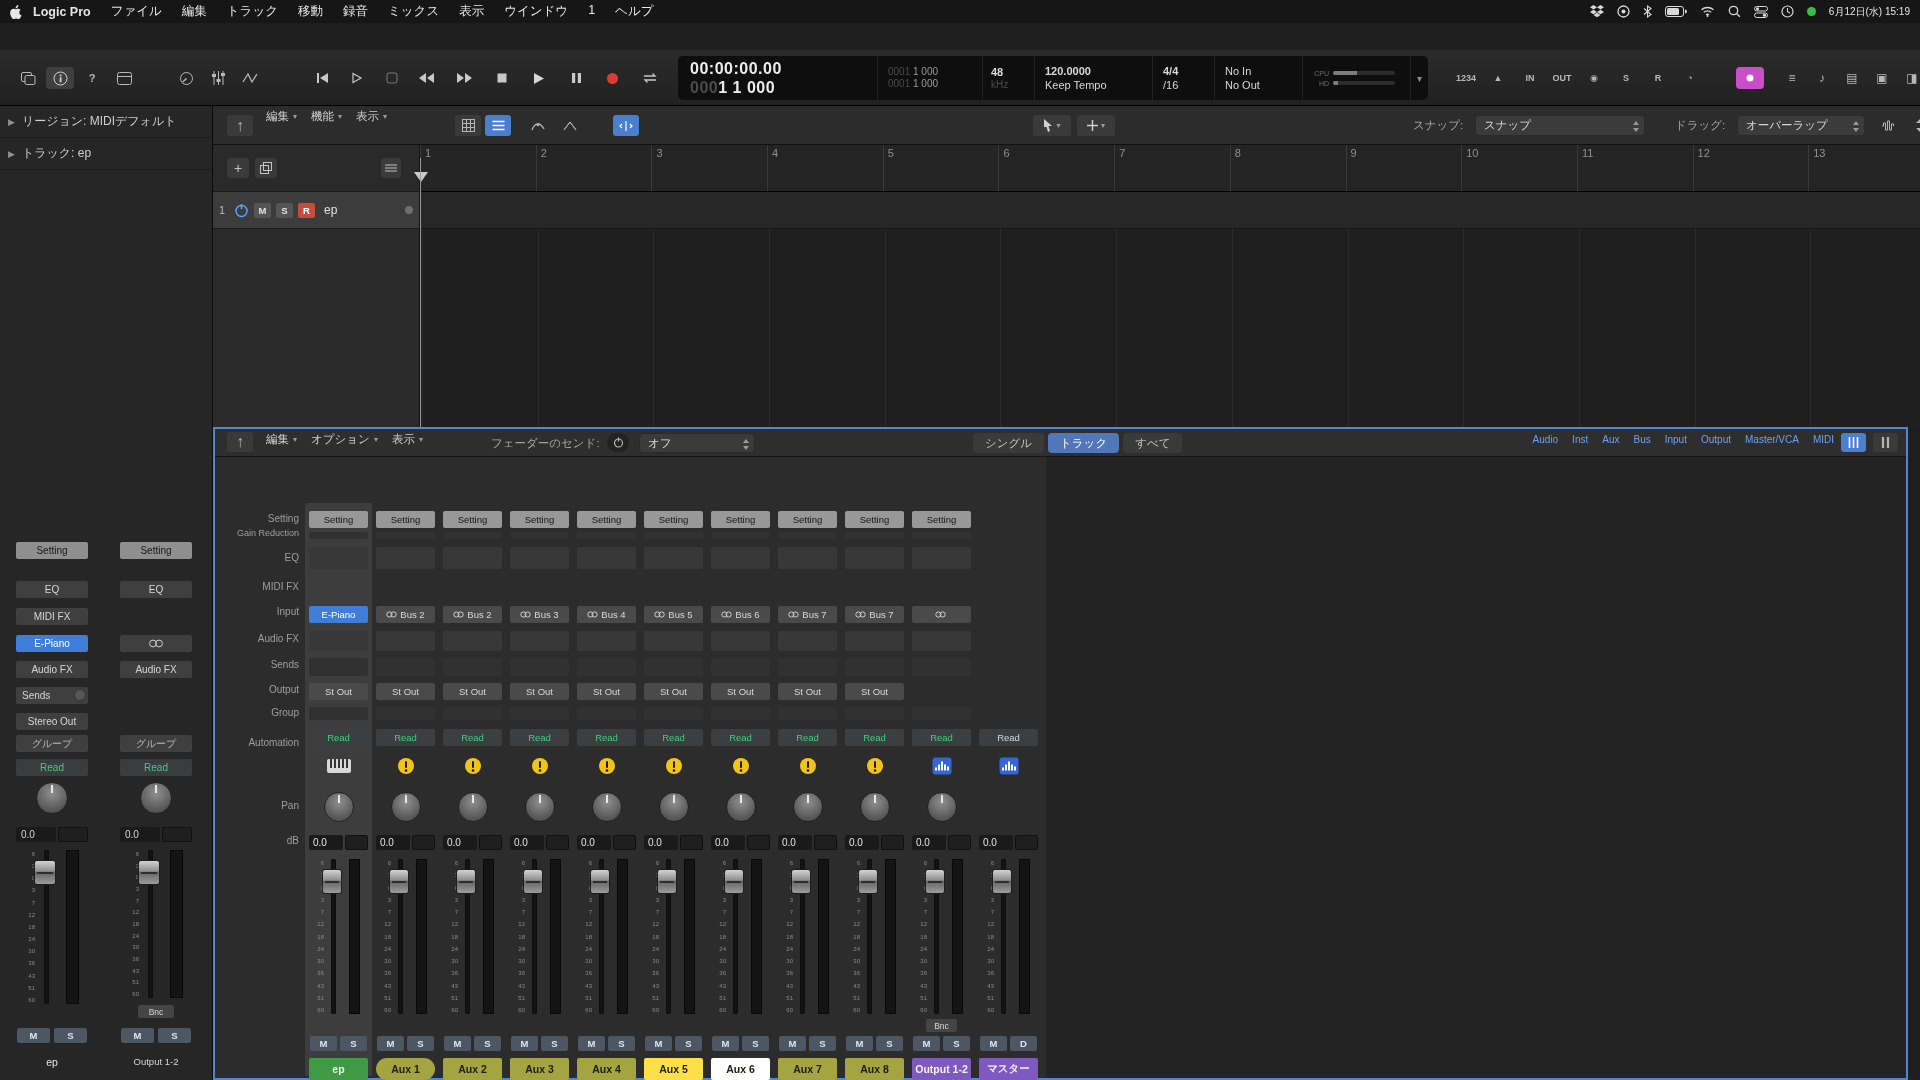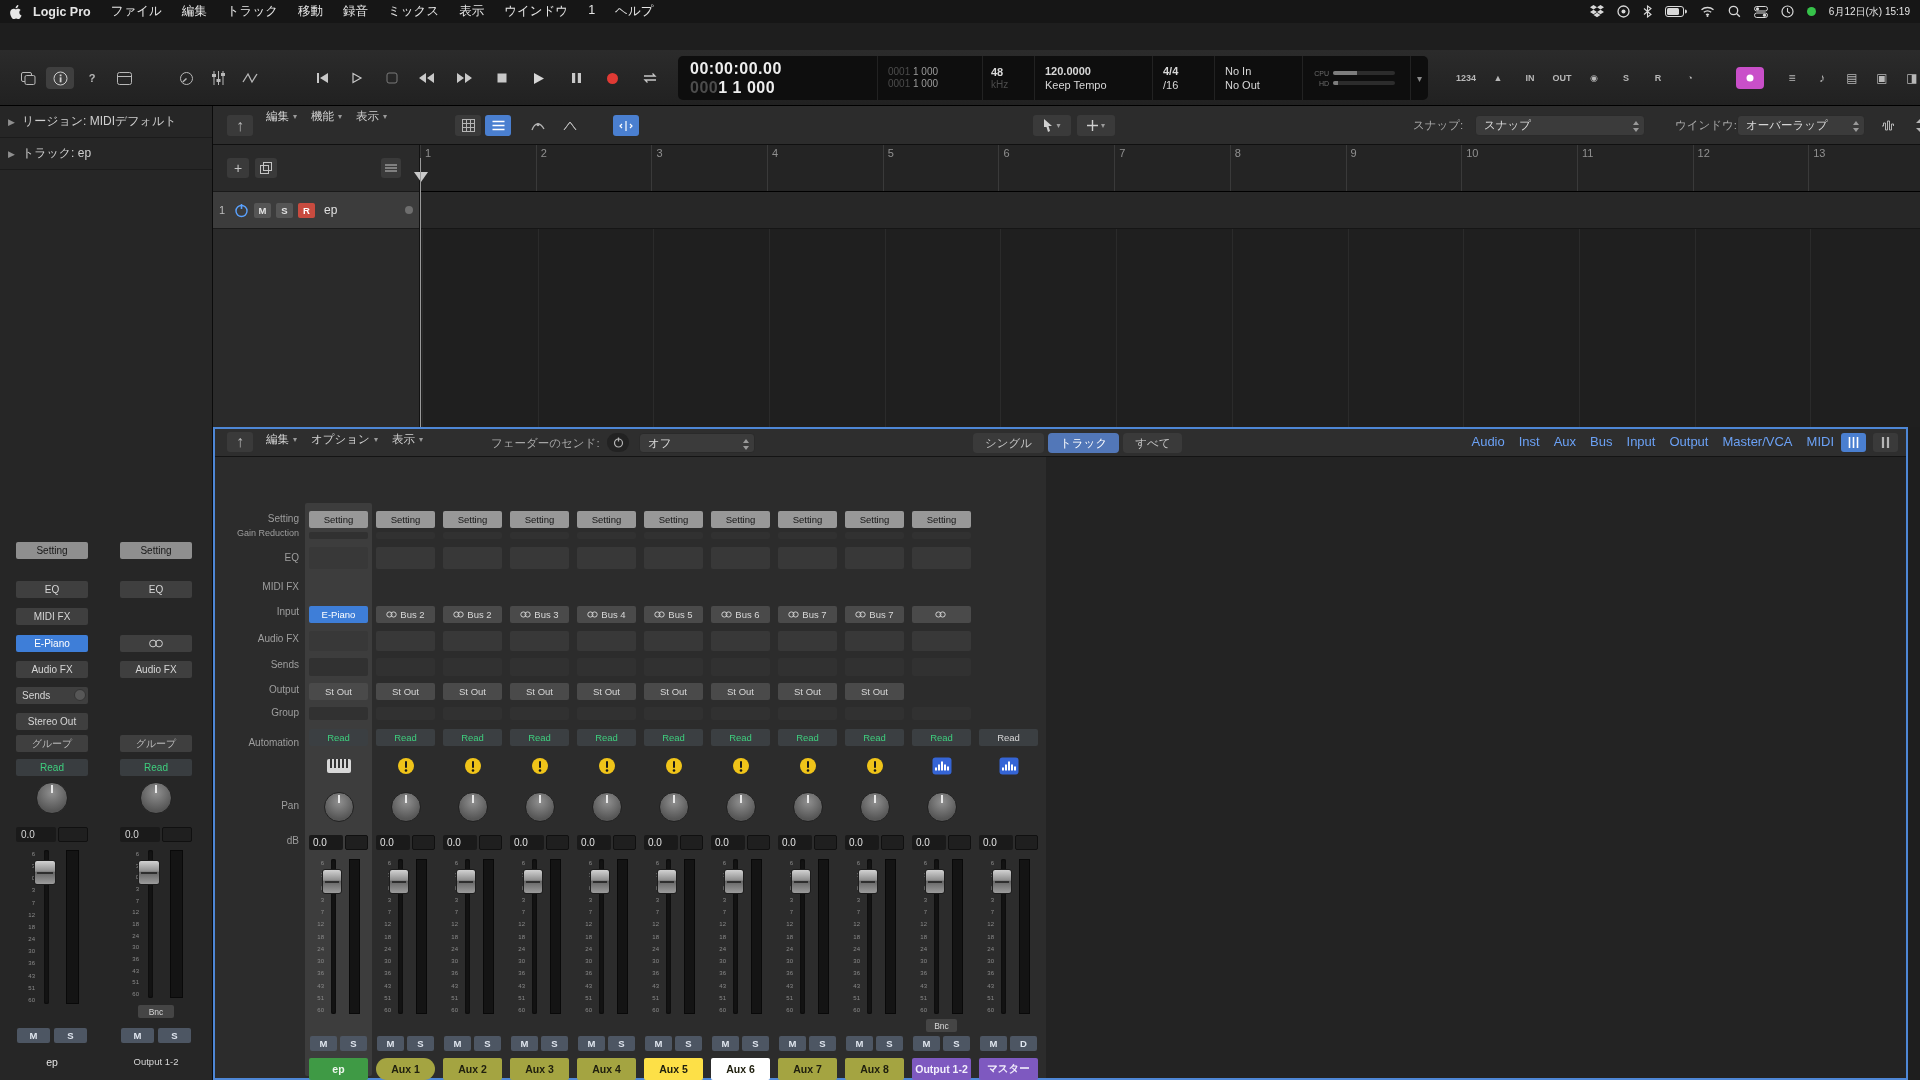--- a/index.html
+++ b/index.html
@@ -90,21 +90,21 @@
 .lane1{position:absolute;left:0;right:0;top:0;height:37px;background:#272727;border-bottom:1px solid #161616}
 .playhead{position:absolute;left:420px;top:158px;width:1px;height:269px;background:#9a9a9a;z-index:3}
 .phtri{position:absolute;left:414px;top:172px;width:0;height:0;border-left:7px solid transparent;border-right:7px solid transparent;border-top:10px solid #c9c9c9;z-index:3}
 
 .mixer{position:absolute;left:213px;top:427px;width:1695px;height:653px;background:#232323;border:2px solid #4e87d6;z-index:5}
 .mxheader{position:absolute;left:0;right:0;top:0;height:28px;background:#2e2e2e;border-bottom:1px solid #141414}
 .mxheader .ddmenu{top:4px}
 .seg{position:absolute;left:758px;top:4px;display:flex;gap:4px}
 .segbtn{height:20px;padding:0 12px;border-radius:4px;display:flex;align-items:center;font-size:11.5px}
 .filters{position:absolute;right:72px;top:5px;display:flex;gap:14px}
-.filterbtn{font-size:13px;color:#6ba1f5;white-space:nowrap}
+.filterbtn{font-size:10px;color:#6ba1f5;white-space:nowrap}
 .viewbtn{position:absolute;top:4px;width:25px;height:19px;border-radius:3px;background:#3a3a3a;display:flex;align-items:center;justify-content:center}
 .viewbtn.on{background:#4a7fd0}
 .mxbody{position:absolute;left:0;right:0;top:28px;bottom:0;background:#232323}
 .stripzone{position:absolute;left:0;top:0;width:831px;bottom:0;background:#2c2c2c}
 .mxlabels{position:absolute;left:0;top:0;width:88px;bottom:0}
 .mxlabels div{position:absolute;left:0;width:84px;text-align:right;font-size:10px;color:#9e9e9e;white-space:nowrap}
 .mxlabels div:nth-of-type(1){top:56px}
 .mxlabels div:nth-of-type(2){top:71px;font-size:9px}
 .mxlabels div:nth-of-type(3){top:95px}
 .mxlabels div:nth-of-type(4){top:124px}
@@ -550,21 +550,21 @@
           <path d="M5.5 0v11M0 5.5h11" stroke="#d0d0d0" stroke-width="1.4"></path>
         </svg>
         <span style="font-size:8px;color:#9a9a9a;margin-left:3px">▾</span>
       </span>
 
     <span class="ctl-label" style="left:1200px">スナップ:</span>
     <span class="ddbox" style="left:1262px;width:170px">
         <span>スナップ</span>
         <span class="stepper"></span>
       </span>
-    <span class="ctl-label" style="left:1462px">ウインドウ:</span>
+    <span class="ctl-label" style="left:1462px">ドラッグ:</span>
     <span class="ddbox" style="left:1524px;width:128px">
         <span>オーバーラップ</span>
         <span class="stepper"></span>
       </span>
 
     <span class="smbtn" style="left:1662px;background:transparent">
         <svg width="14" height="12" viewBox="0 0 14 12">
           <path d="M1 6h1.5V3h2v7h2V1h2v9h2V4h2v2" fill="none" stroke="#b5b5b5"></path>
         </svg>
       </span>

